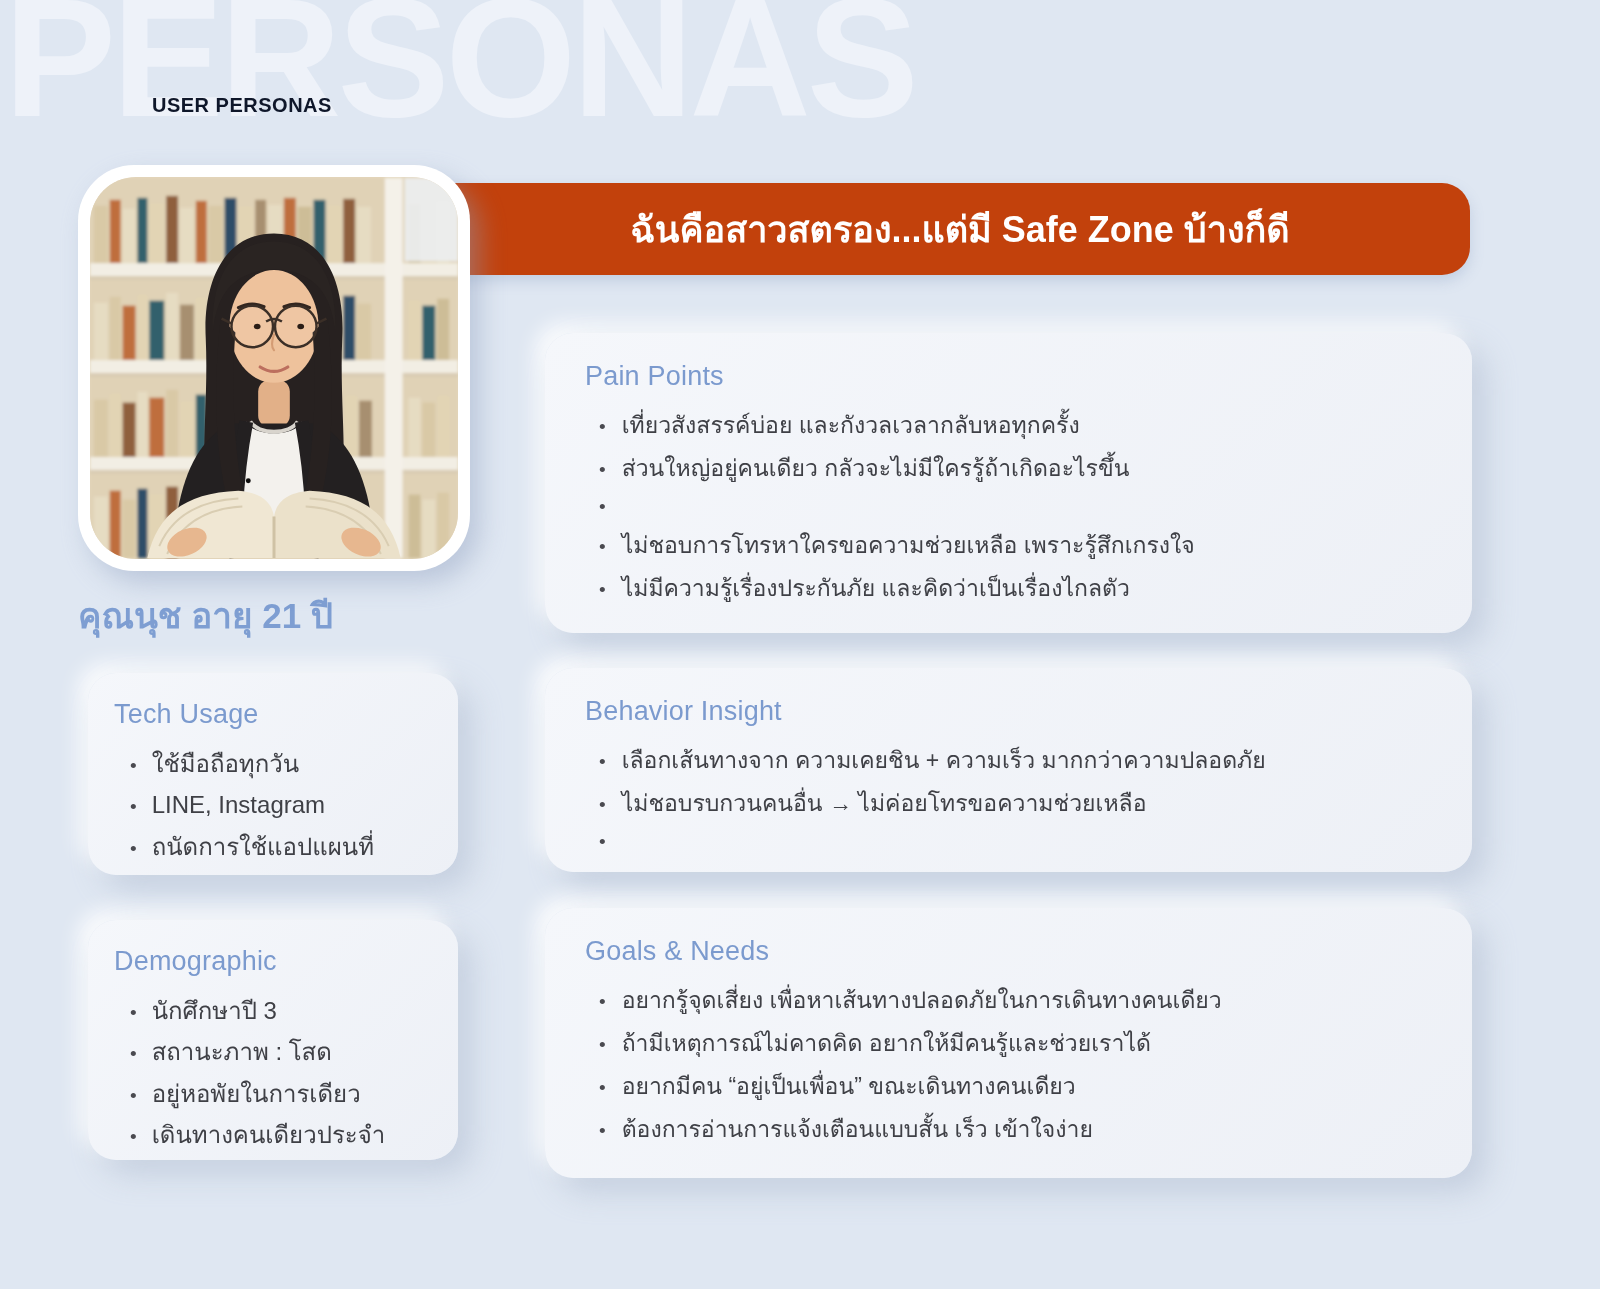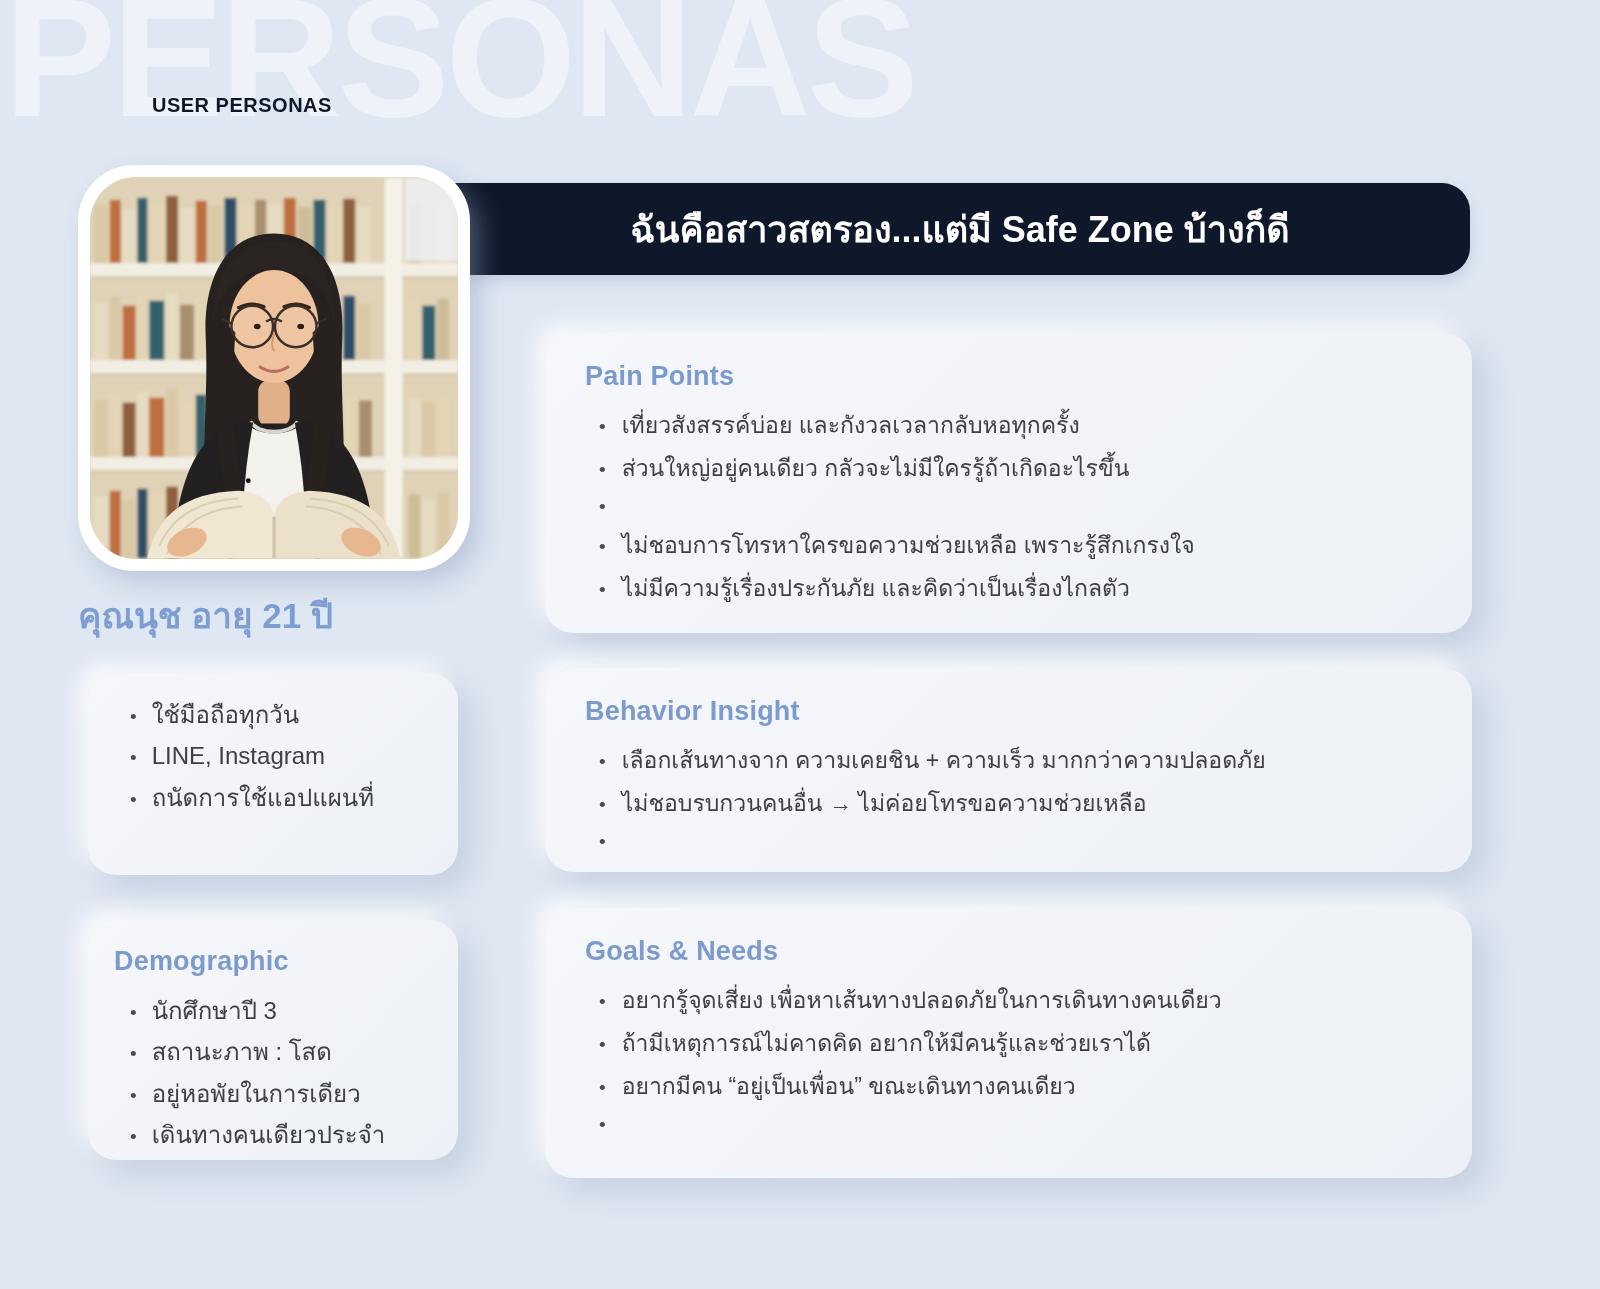--- a/index.html
+++ b/index.html
@@ -17,21 +17,21 @@
     color:#eef2f9; white-space:nowrap; user-select:none;
   }
   .page-title {
     position:absolute; left:152px; top:94px;
     font-size:20px; font-weight:800; letter-spacing:.5px;
     color:#0f172a;
   }
   
   .banner {
     position:absolute; left:300px; top:183px; width:1170px; height:92px;
-    background:#0f172a; border-radius:28px;
+    background:#c2410c; border-radius:28px;
     box-shadow:0 6px 14px rgba(110,135,180,.25);
     display:flex; align-items:center; justify-content:center;
     padding-left:150px;
   }
   .banner-text {
     color:#ffffff; font-size:36px; font-weight:700; letter-spacing:0;
   }
   
   .photo-frame {
     position:absolute; left:78px; top:165px; width:392px; height:406px;
@@ -49,21 +49,21 @@
     text-align:left; font-size:35px; font-weight:700; color:#7e9ed2;
   }
   
   .card {
     position:absolute;
     background:linear-gradient(135deg,#f5f7fb 0%,#edf0f6 100%);
     border-radius:28px;
     box-shadow:14px 14px 30px rgba(166,180,202,.45), -10px -10px 20px rgba(255,255,255,.85);
   }
   .card h2 {
-    font-size:27px; font-weight:700; color:#7b9ace; letter-spacing:.2px;
+    font-size:27px; font-weight:400; color:#7b9ace; letter-spacing:.2px;
     margin-bottom:18px;
   }
   .card ul { list-style:none; display:flex; flex-direction:column; }
   .card li { display:flex; align-items:baseline; color:#3f4046; }
   .card .dot { flex:0 0 auto; color:#4a4a50; }
   .card .li-text { line-height:1.35; }
 
   .card-pain      { left:545px; top:333px;  width:927px; height:300px; padding:28px 40px; }
   .card-behavior  { left:545px; top:668px;  width:927px; height:204px; padding:28px 40px; }
   .card-goals     { left:545px; top:908px;  width:927px; height:270px; padding:28px 40px; }
@@ -292,25 +292,27 @@
       <li>
         <span class="dot">•</span>
         <span class="li-text">ถ้ามีเหตุการณ์ไม่คาดคิด อยากให้มีคนรู้และช่วยเราได้</span>
       </li>
       <li>
         <span class="dot">•</span>
         <span class="li-text">อยากมีคน “อยู่เป็นเพื่อน” ขณะเดินทางคนเดียว</span>
       </li>
       <li>
         <span class="dot">•</span>
+        <span class="li-text">ต้องการอ่านการแจ้งเตือนแบบสั้น เร็ว เข้าใจง่าย</span>
       </li>
     </ul>
 </div>
 
 <div class="card card-tech">
+  <h2>Tech Usage</h2>
   <ul>
       <li>
         <span class="dot">•</span>
         <span class="li-text">ใช้มือถือทุกวัน</span>
       </li>
       <li>
         <span class="dot">•</span>
         <span class="li-text">LINE, Instagram</span>
       </li>
       <li>

